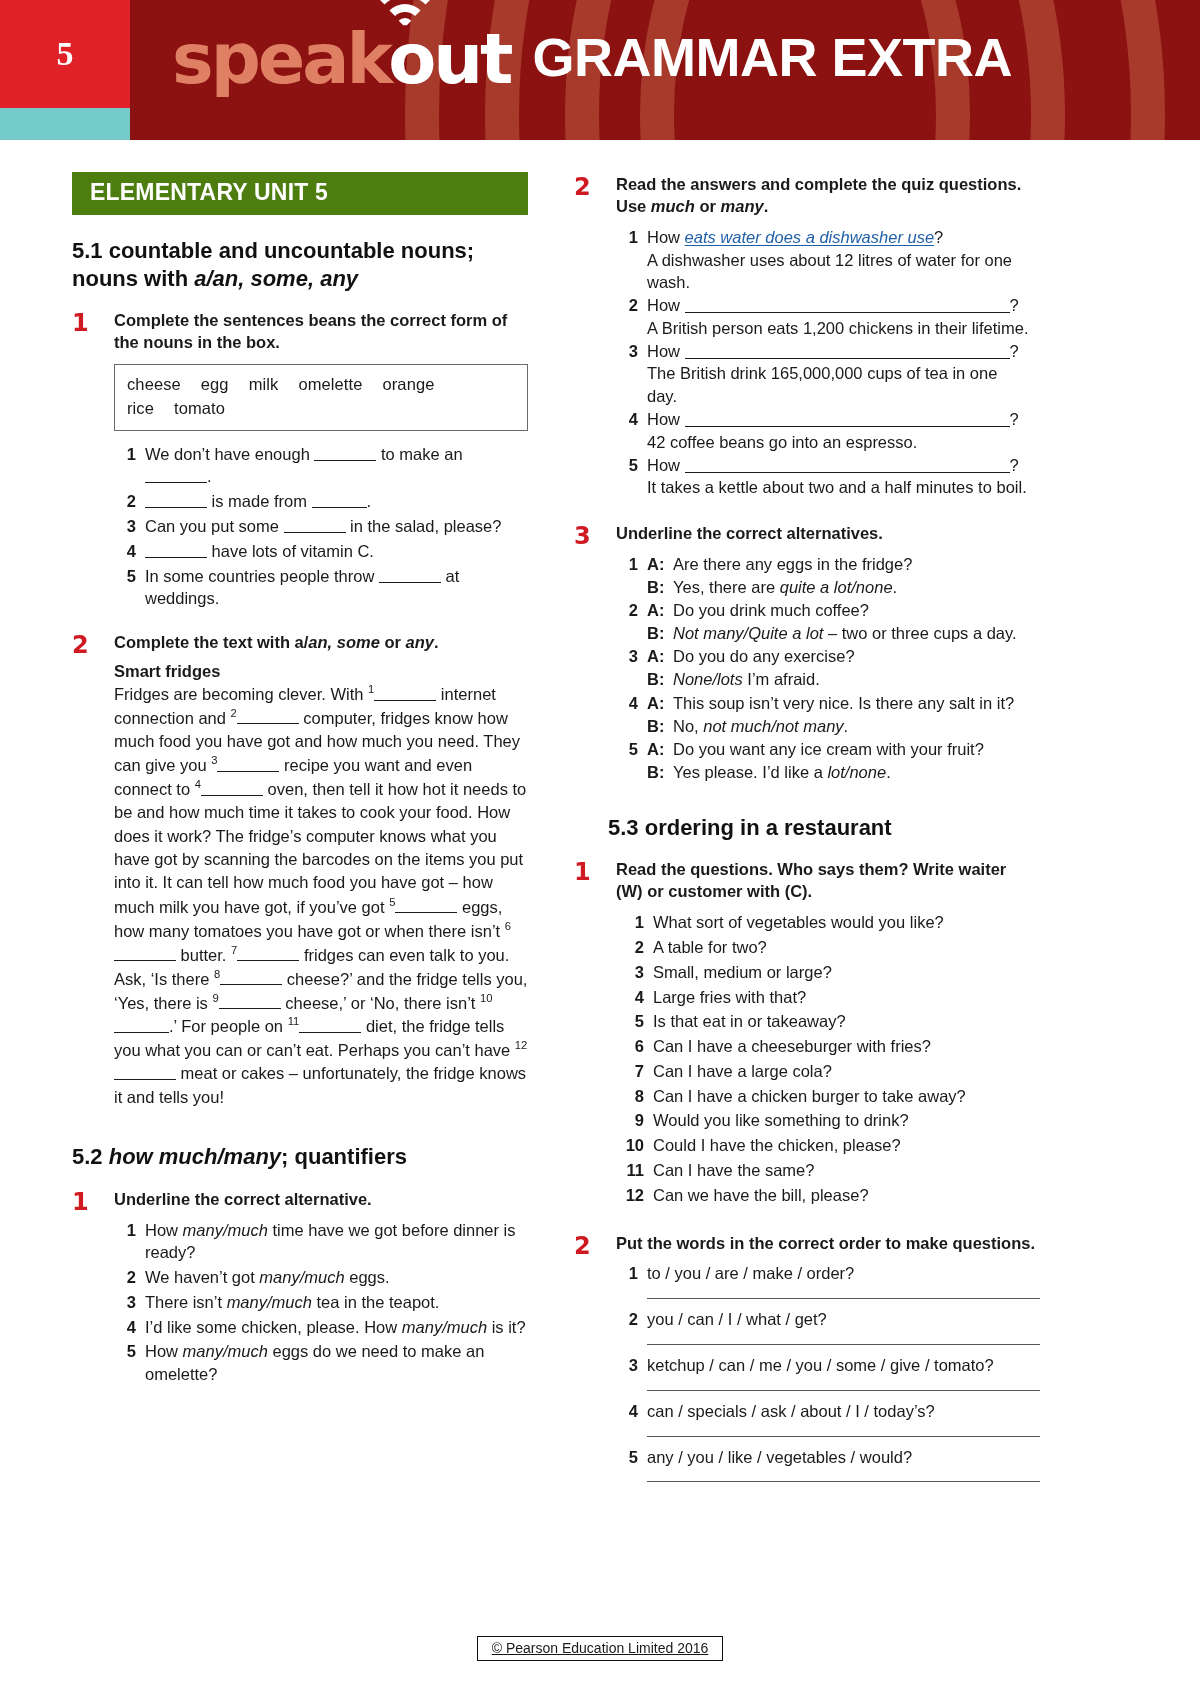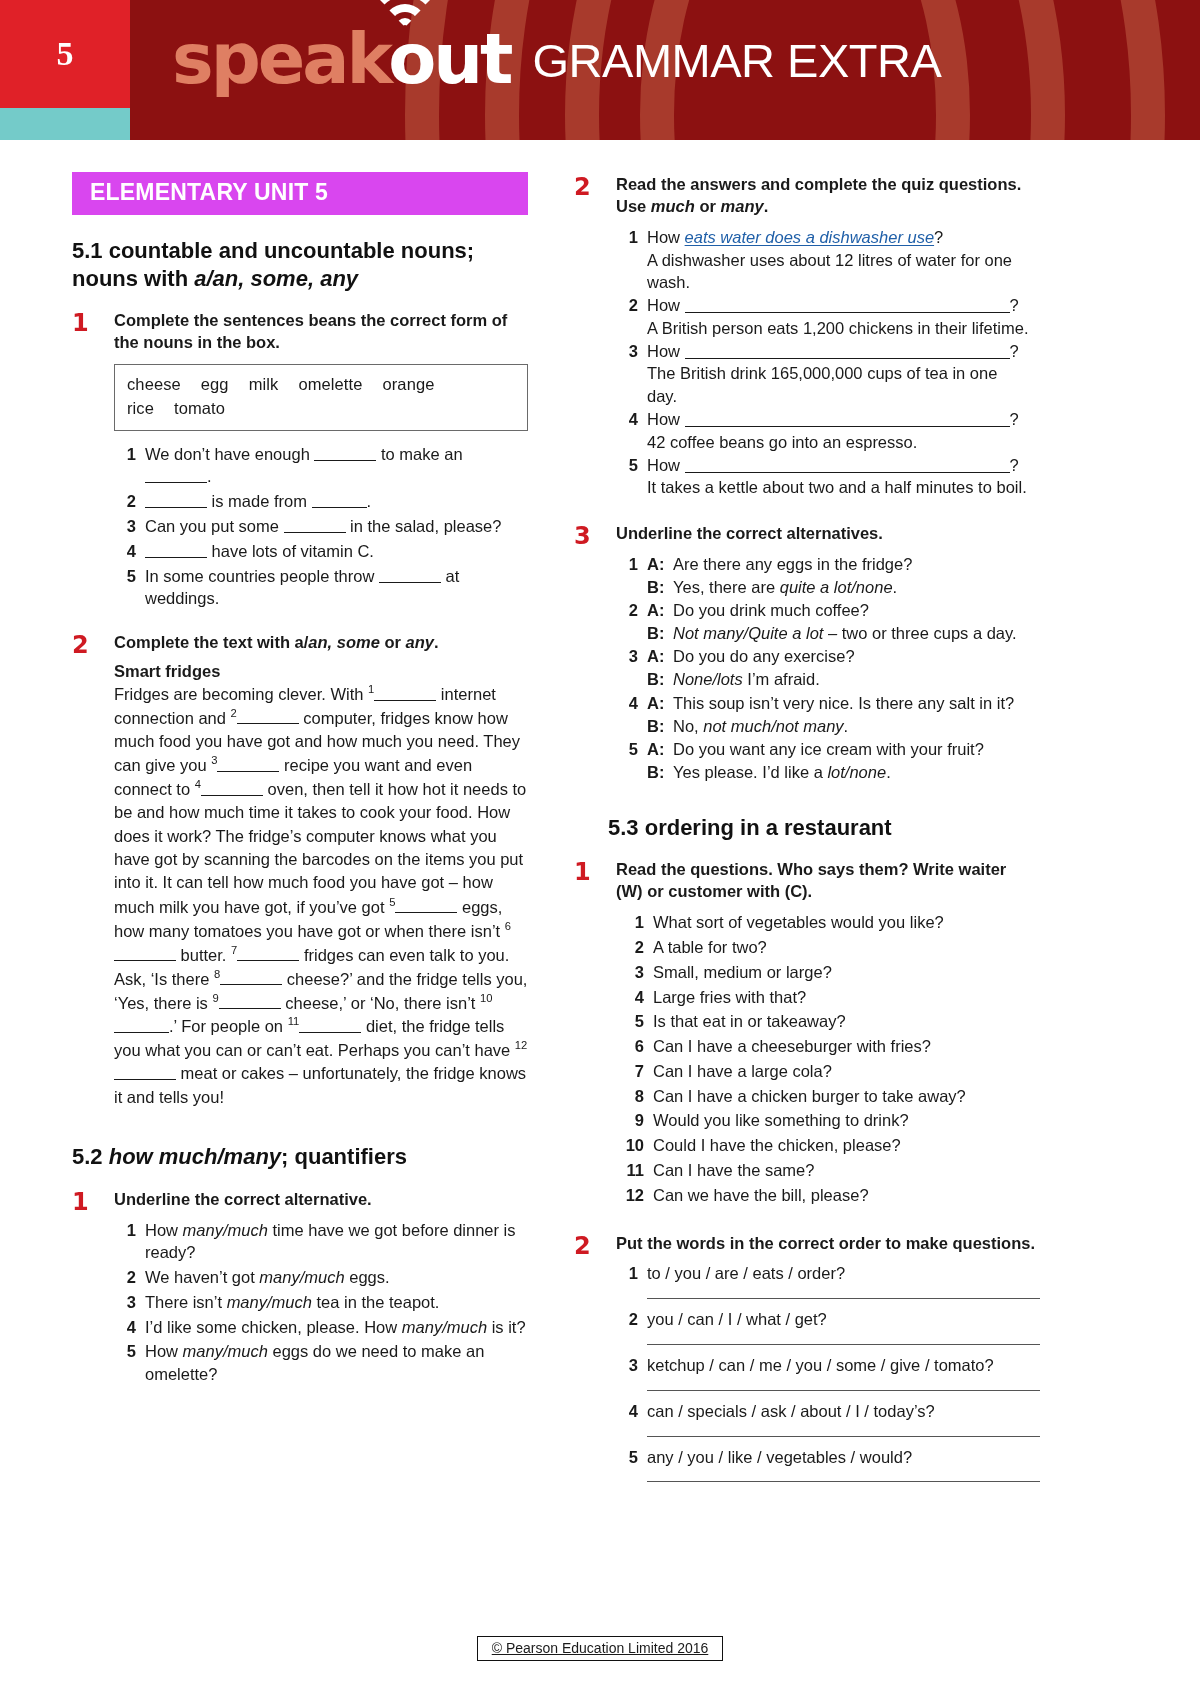--- a/index.html
+++ b/index.html
@@ -67,32 +67,32 @@
   .wifi i{
     position:absolute; display:block;
     border:8px solid #ffffff; border-bottom-color:transparent;
     border-left-color:transparent; border-right-color:transparent;
     border-radius:50%;
   }
   .wifi .a{ width:74px; height:74px; left:0;  top:0;  }
   .wifi .b{ width:44px; height:44px; left:15px; top:16px; }
   .wifi .c{ width:18px; height:18px; left:28px; top:30px; border-width:7px;}
   .grammar-extra{
-    color:#ffffff; font-size:47px; font-weight:normal;
+    color:#ffffff; font-size:54px; font-weight:bold;
     letter-spacing:-0.5px; margin-left:22px; padding-bottom:6px;
     font-family:"Liberation Sans", sans-serif;
   }
 
   
   .page{ position:relative; padding:0 72px; }
   .cols{ display:flex; gap:46px; margin-top:32px; }
   .col{ width:456px; }
 
   .unit-banner{
-    background:#d946ef; color:#fff;
+    background:#4d7c0f; color:#fff;
     font-size:23px; font-weight:bold;
     padding:7px 18px 9px 18px;
     width:456px;
     letter-spacing:0.2px;
     margin-bottom:22px;
   }
 
   .sec-head{
     font-size:22px; font-weight:bold; color:#111;
     line-height:1.25; margin:0 0 16px 0;
@@ -485,21 +485,21 @@
       </div>
 
       <div class="ex" style="margin-top:22px;">
         <div class="ex-num">2</div>
         <div class="ex-body">
           <div class="ex-instr">Put the words in the correct order to make questions.</div>
 
           <div class="wo">
             <div class="wo-q">
                 <span class="n">1</span>
-                <span class="t">to / you / are / eats / order?</span>
+                <span class="t">to / you / are / make / order?</span>
               </div>
             <div class="wo-line"></div>
           </div>
           <div class="wo">
             <div class="wo-q">
                 <span class="n">2</span>
                 <span class="t">you / can / I / what / get?</span>
               </div>
             <div class="wo-line"></div>
           </div>

